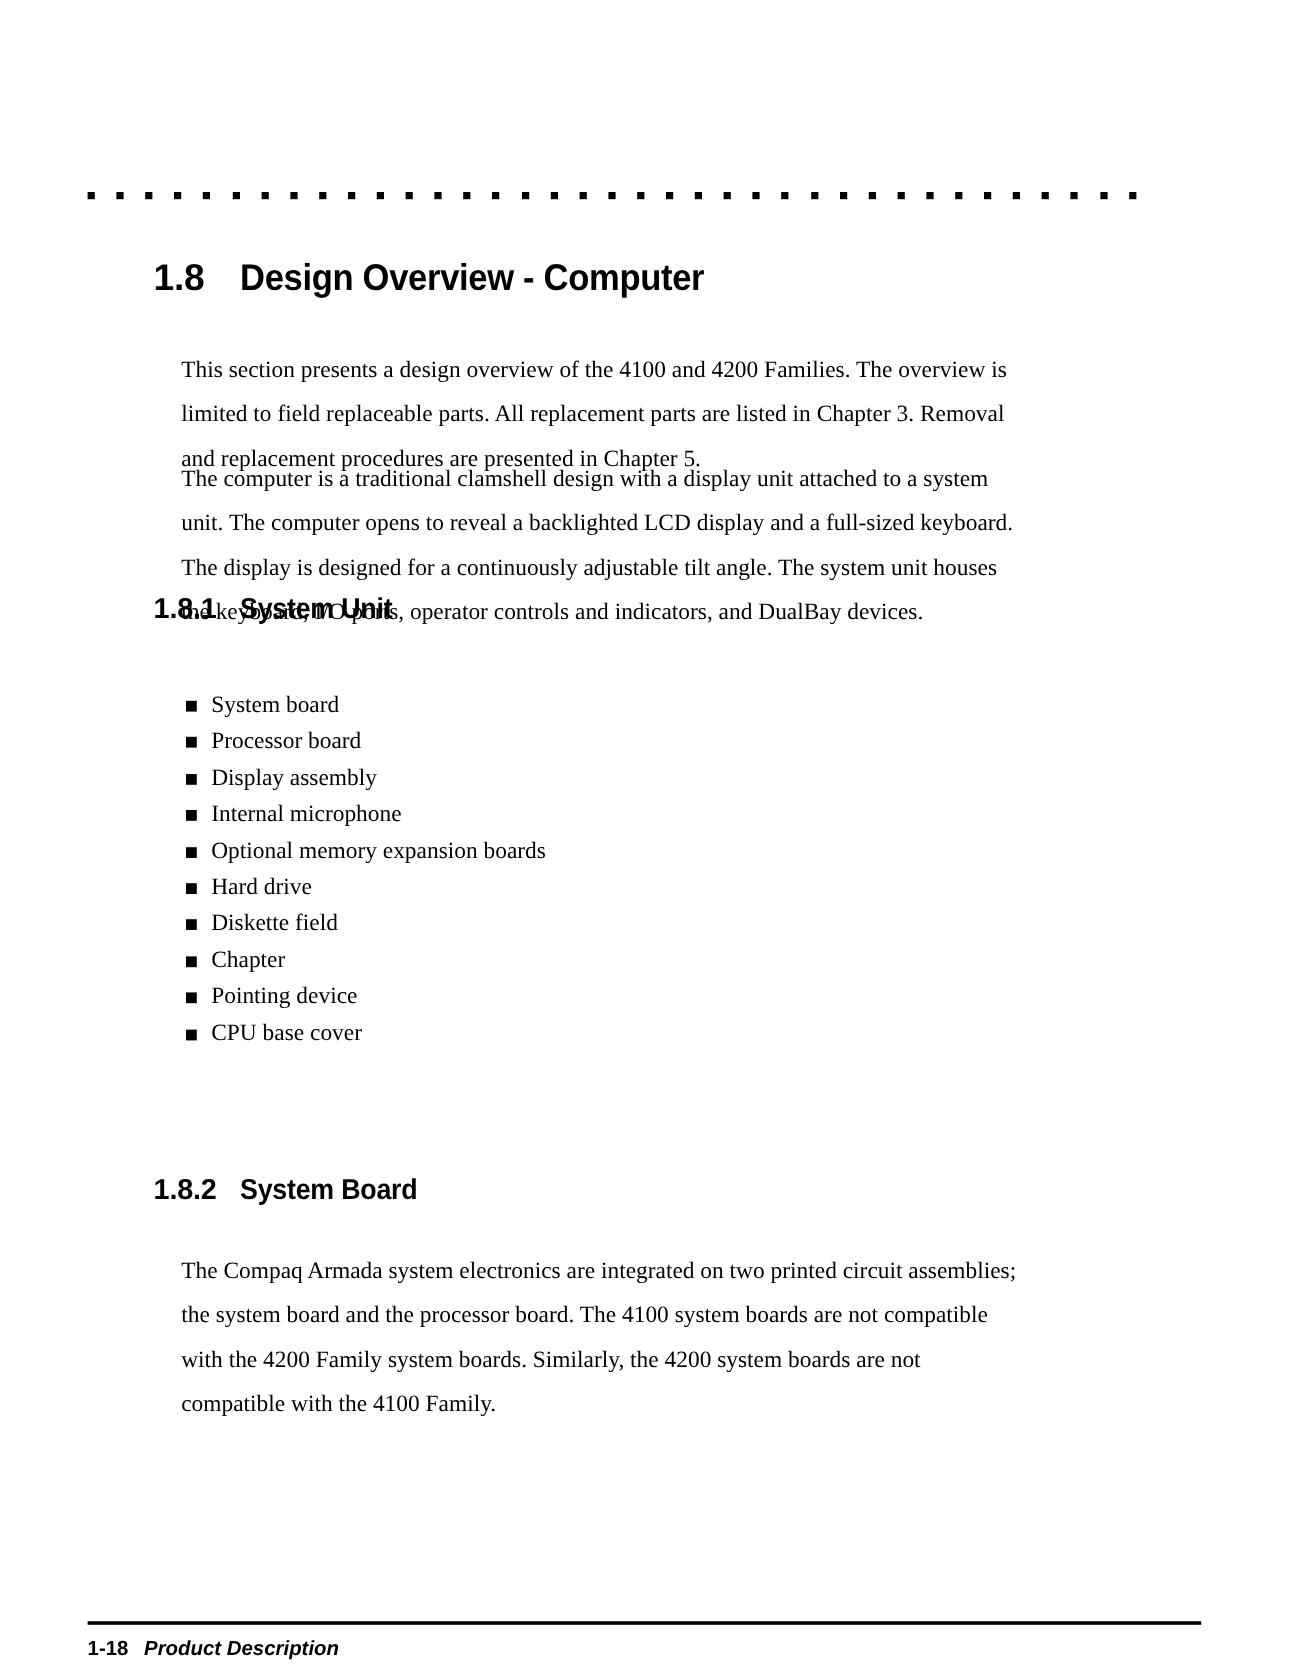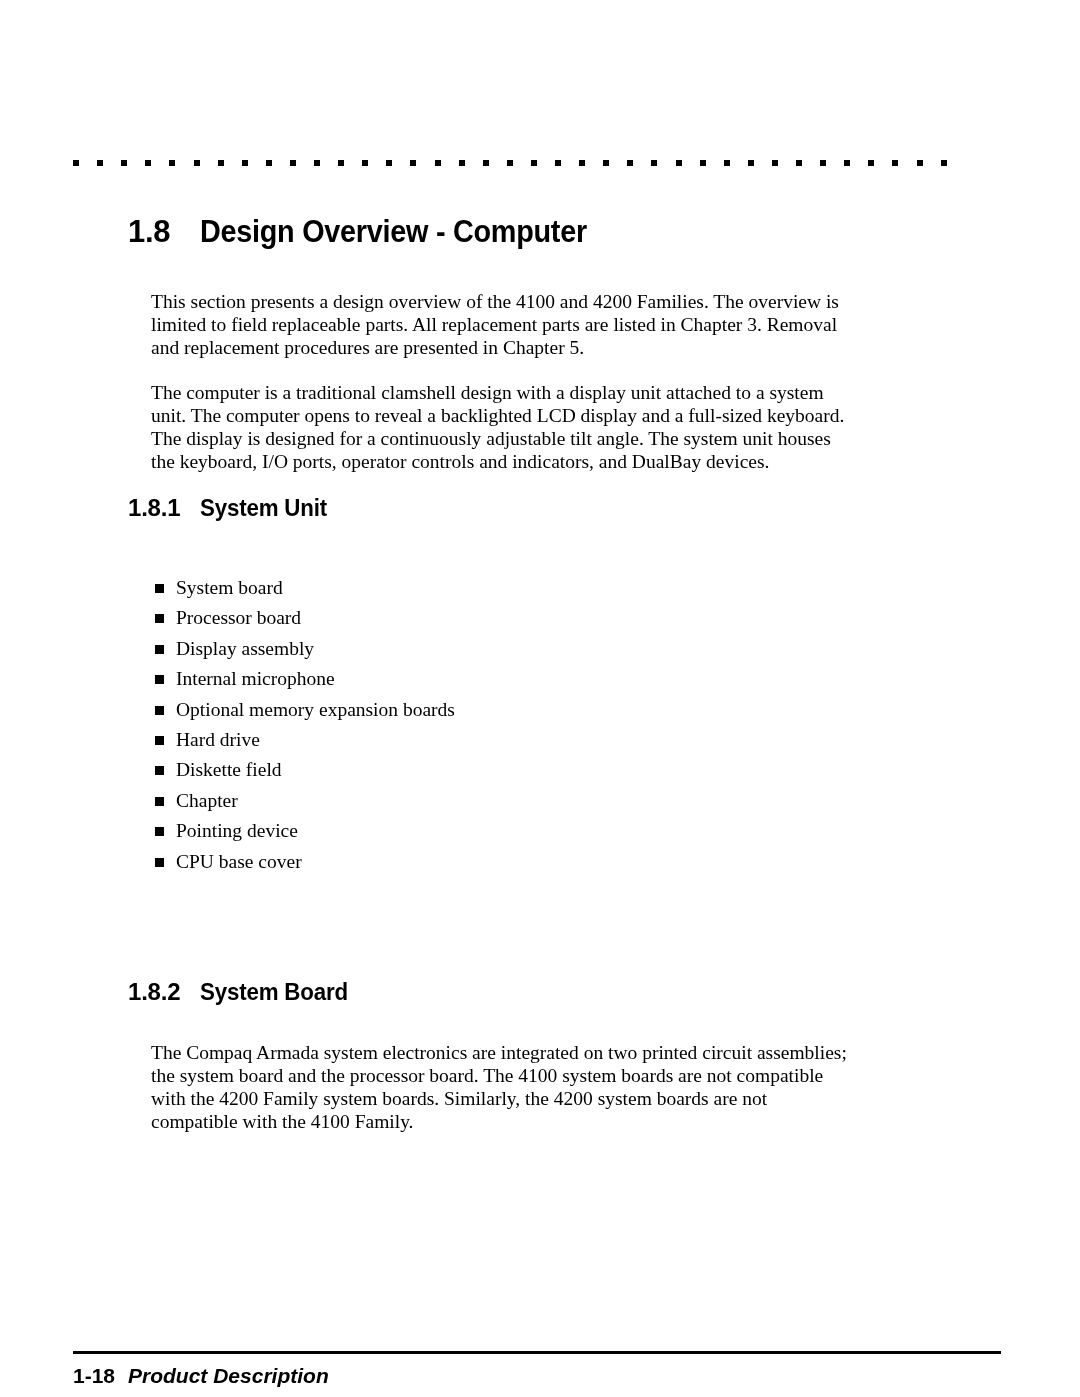--- a/index.html
+++ b/index.html
@@ -81,21 +81,21 @@
     transform: scaleX(0.93);
     transform-origin: left center;
   }
 
   
   .para {
     position: absolute;
     left: 151px;
     width: 700px;
     font-size: 19.5px;
-    line-height: 23px;
+    line-height: 37px;
     text-align: left;
   }
   #para-intro { top: 236px; }
   #para-clamshell { top: 327px; }
   #para-listlead { top: 505px; width: 620px; }
   #para-sysboard { top: 987px; width: 704px; }
 
   
   .bullets {
     position: absolute;
@@ -133,21 +133,21 @@
     background: #000000;
   }
   .footer-line {
     position: absolute;
     left: 73px;
     top: 1330px;
     display: flex;
     align-items: flex-start;
     font-family: "Liberation Sans Narrow", "Liberation Sans", "DejaVu Sans", sans-serif;
     font-weight: bold;
-    font-size: 21px;
+    font-size: 17px;
     white-space: nowrap;
   }
   .footer-line .pg {
     margin-right: 13px;
   }
   .footer-line .sect {
     font-style: italic;
   }
 </style>
 </head>

